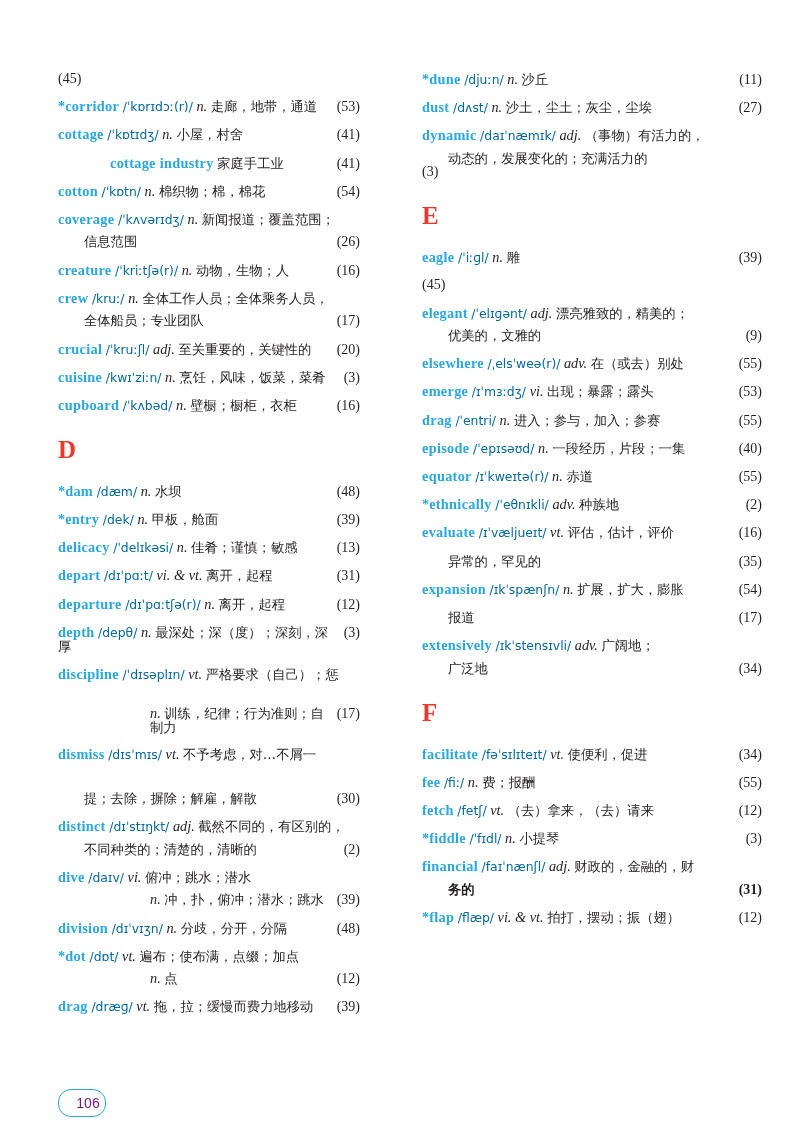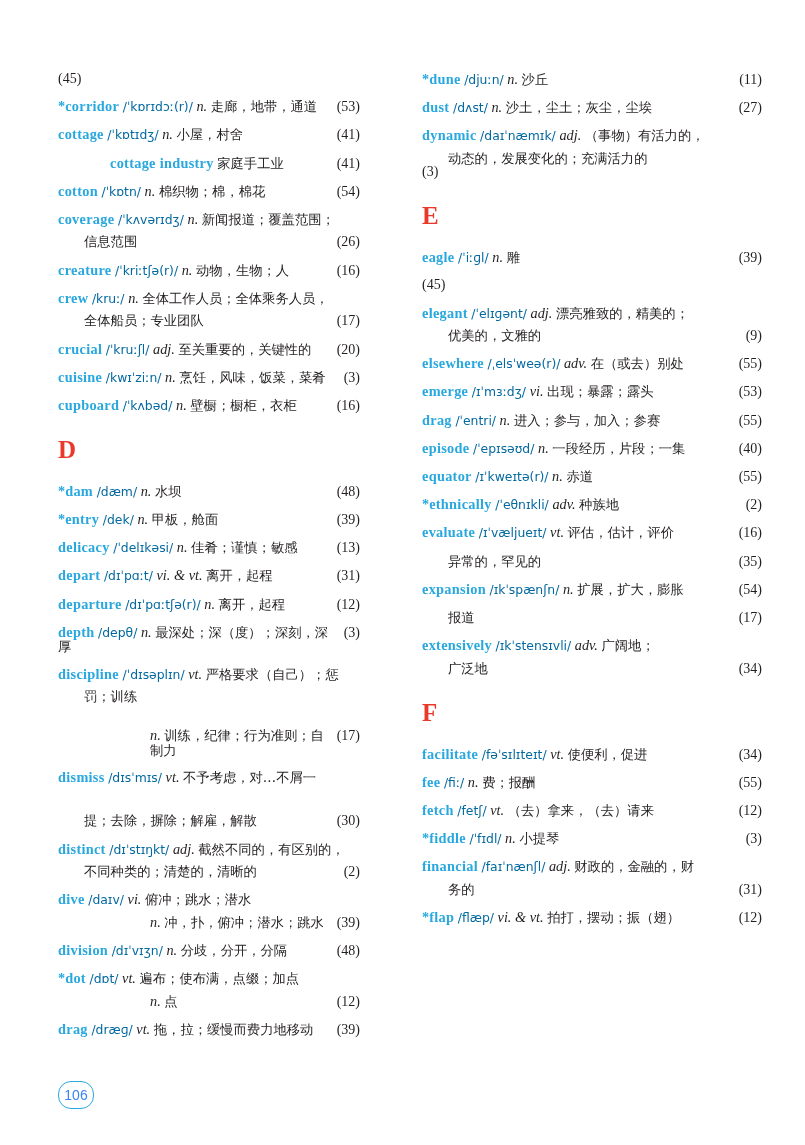--- a/index.html
+++ b/index.html
@@ -69,31 +69,32 @@
     color: #e8392c;
     font-weight: bold;
     font-size: 25px;
     font-family: "Liberation Serif", serif;
     margin: 24px 0 22px 0;
     line-height: 1;
   }
   .pagenum {
     position: absolute;
     left: 58px;
-    bottom: 36px;
+    bottom: 28px;
     width: 34px;
     height: 26px;
     border: 1.6px solid #29a8df;
     border-radius: 13px;
-    color: #3b82f6;
+    color: #701a75;
     font-size: 14px;
     display: flex;
     align-items: center;
     justify-content: center;
     font-family: "Liberation Sans", sans-serif;
+    padding-left: 12px;
   }
   .rowline {
     display: flex;
     justify-content: space-between;
     align-items: baseline;
   }
   .rowline .body {
     flex: 1 1 auto;
     padding-right: 6px;
   }
@@ -217,24 +218,20 @@
           <div class="rowline entry-line">
             <div class="body"><span class="hw">depth</span> <span class="phon">/depθ/</span> <span class="pos">n.</span> <span class="def">最深处；深（度）；深刻，深厚</span></div>
             <div class="pgcell">(3)</div>
           </div>
         </div>
         <div class="entry">
           <div class="rowline entry-line">
             <div class="body"><span class="hw">discipline</span> <span class="phon">/ˈdɪsəplɪn/</span> <span class="pos">vt.</span> <span class="def">严格要求（自己）；惩</span></div>
             <div class="pgcell">&nbsp;</div>
           </div>
-          <div class="rowline entry-line" style="margin-top: 7.5px;">
-            <div class="body" style="padding-left: 26px;"><span class="def">罚；训练</span></div>
-            <div class="pgcell">&nbsp;</div>
-          </div>
           <div class="rowline entry-line" style="margin-top: 24px;">
             <div class="body" style="padding-left: 92px;"><span class="pos">n.</span> <span class="def">训练，纪律；行为准则；自制力</span></div>
             <div class="pgcell">(17)</div>
           </div>
         </div>
         <div class="entry">
           <div class="rowline entry-line">
             <div class="body"><span class="hw">dismiss</span> <span class="phon">/dɪsˈmɪs/</span> <span class="pos">vt.</span> <span class="def">不予考虑，对…不屑一</span></div>
             <div class="pgcell">&nbsp;</div>
           </div>
@@ -424,21 +421,21 @@
           <div class="rowline entry-line">
             <div class="body"><span class="star">*</span><span class="hw">fiddle</span> <span class="phon">/ˈfɪdl/</span> <span class="pos">n.</span> <span class="def">小提琴</span></div>
             <div class="pgcell">(3)</div>
           </div>
         </div>
         <div class="entry">
           <div class="rowline entry-line">
             <div class="body"><span class="hw">financial</span> <span class="phon">/faɪˈnænʃl/</span> <span class="pos">adj.</span> <span class="def">财政的，金融的，财</span></div>
             <div class="pgcell">&nbsp;</div>
           </div>
-          <div class="rowline entry-line" style="margin-top: 7.5px;">
+          <div class="rowline entry-line" style="margin-top: 7.5px; font-weight: bold;">
             <div class="body" style="padding-left: 26px;"><span class="def">务的</span></div>
             <div class="pgcell">(31)</div>
           </div>
         </div>
         <div class="entry">
           <div class="rowline entry-line">
             <div class="body"><span class="star">*</span><span class="hw">flap</span> <span class="phon">/flæp/</span> <span class="pos">vi. &amp; vt.</span> <span class="def">拍打，摆动；振（翅）</span></div>
             <div class="pgcell">(12)</div>
           </div>
         </div>

